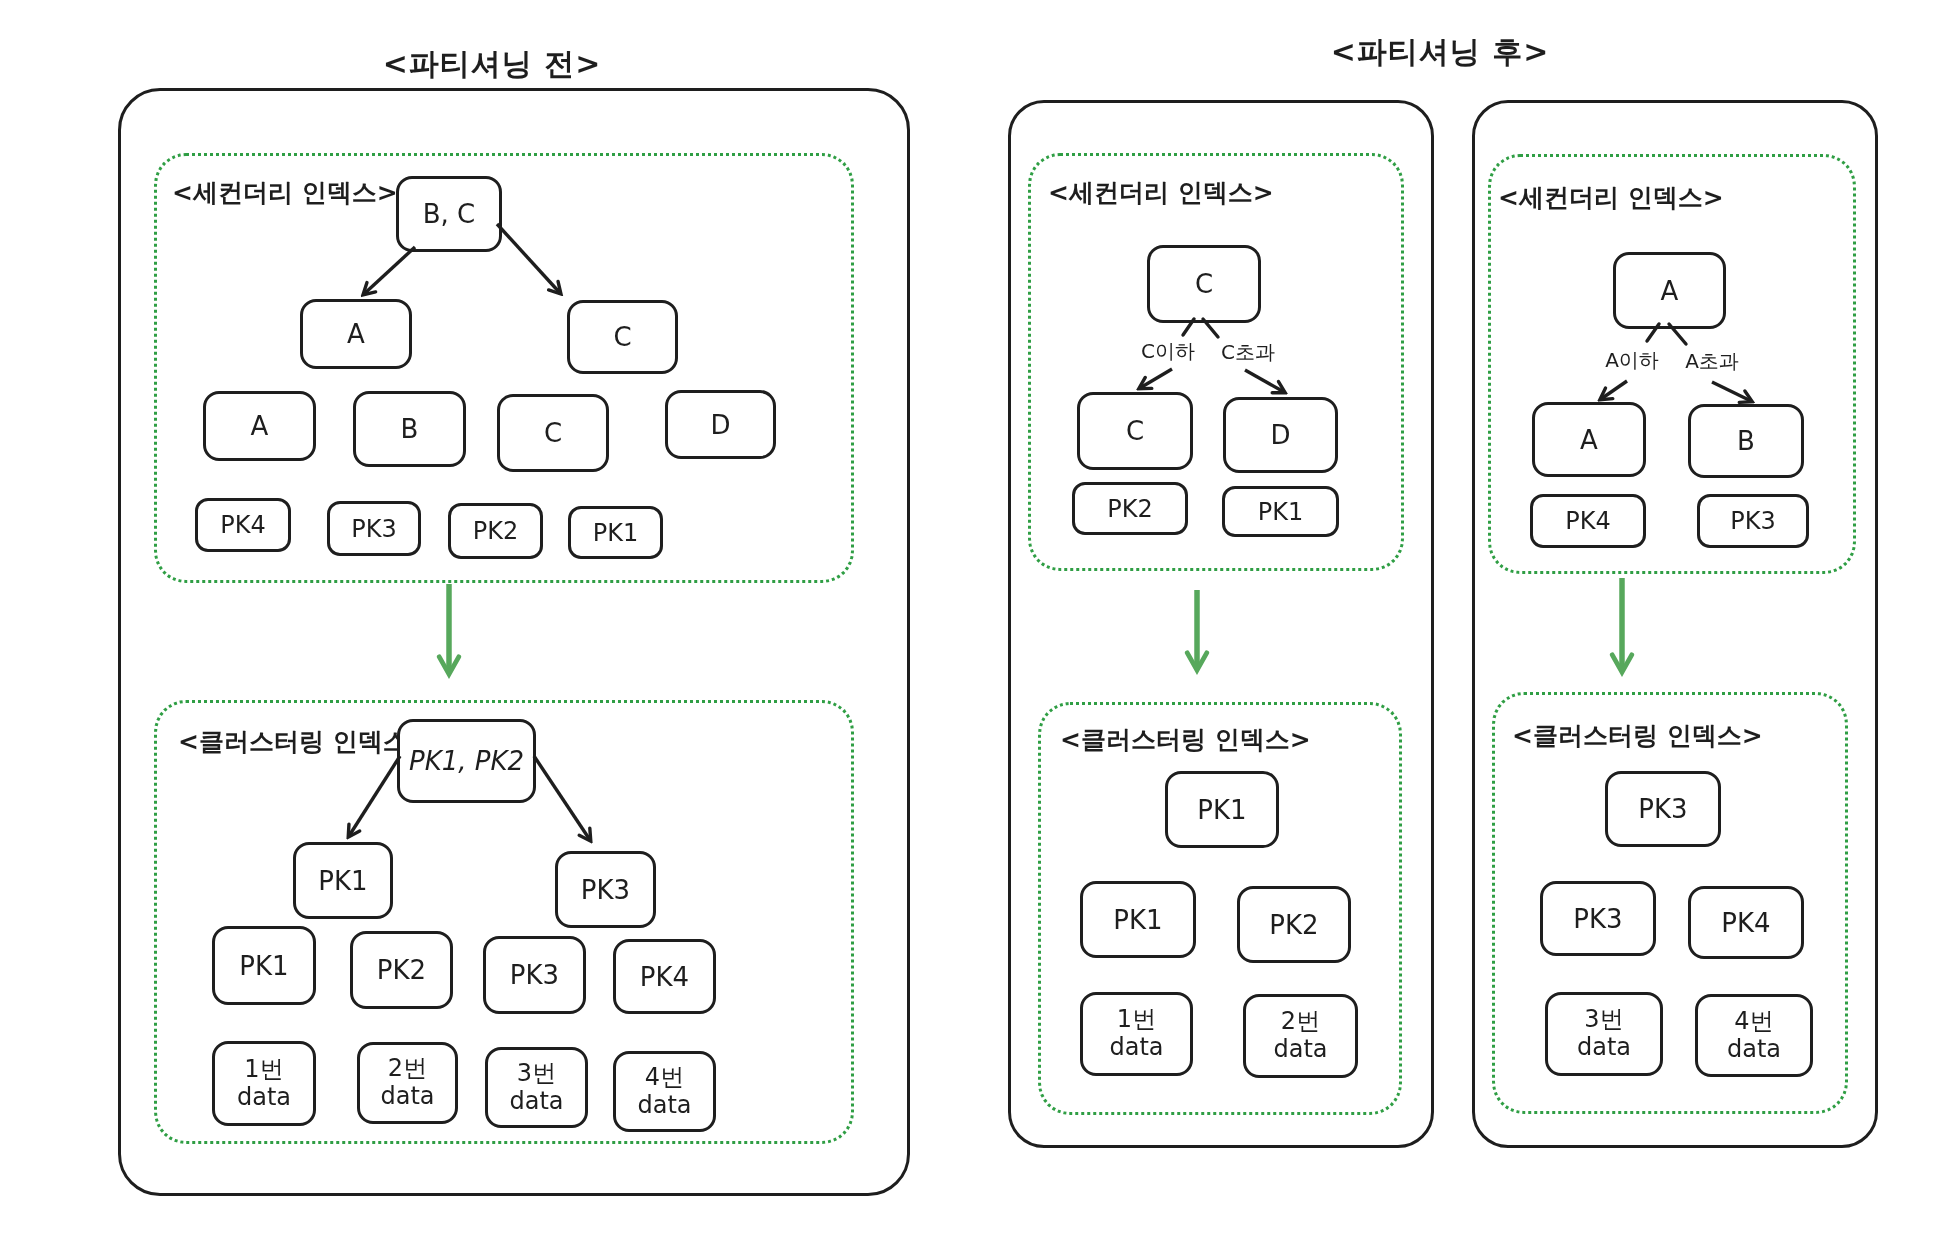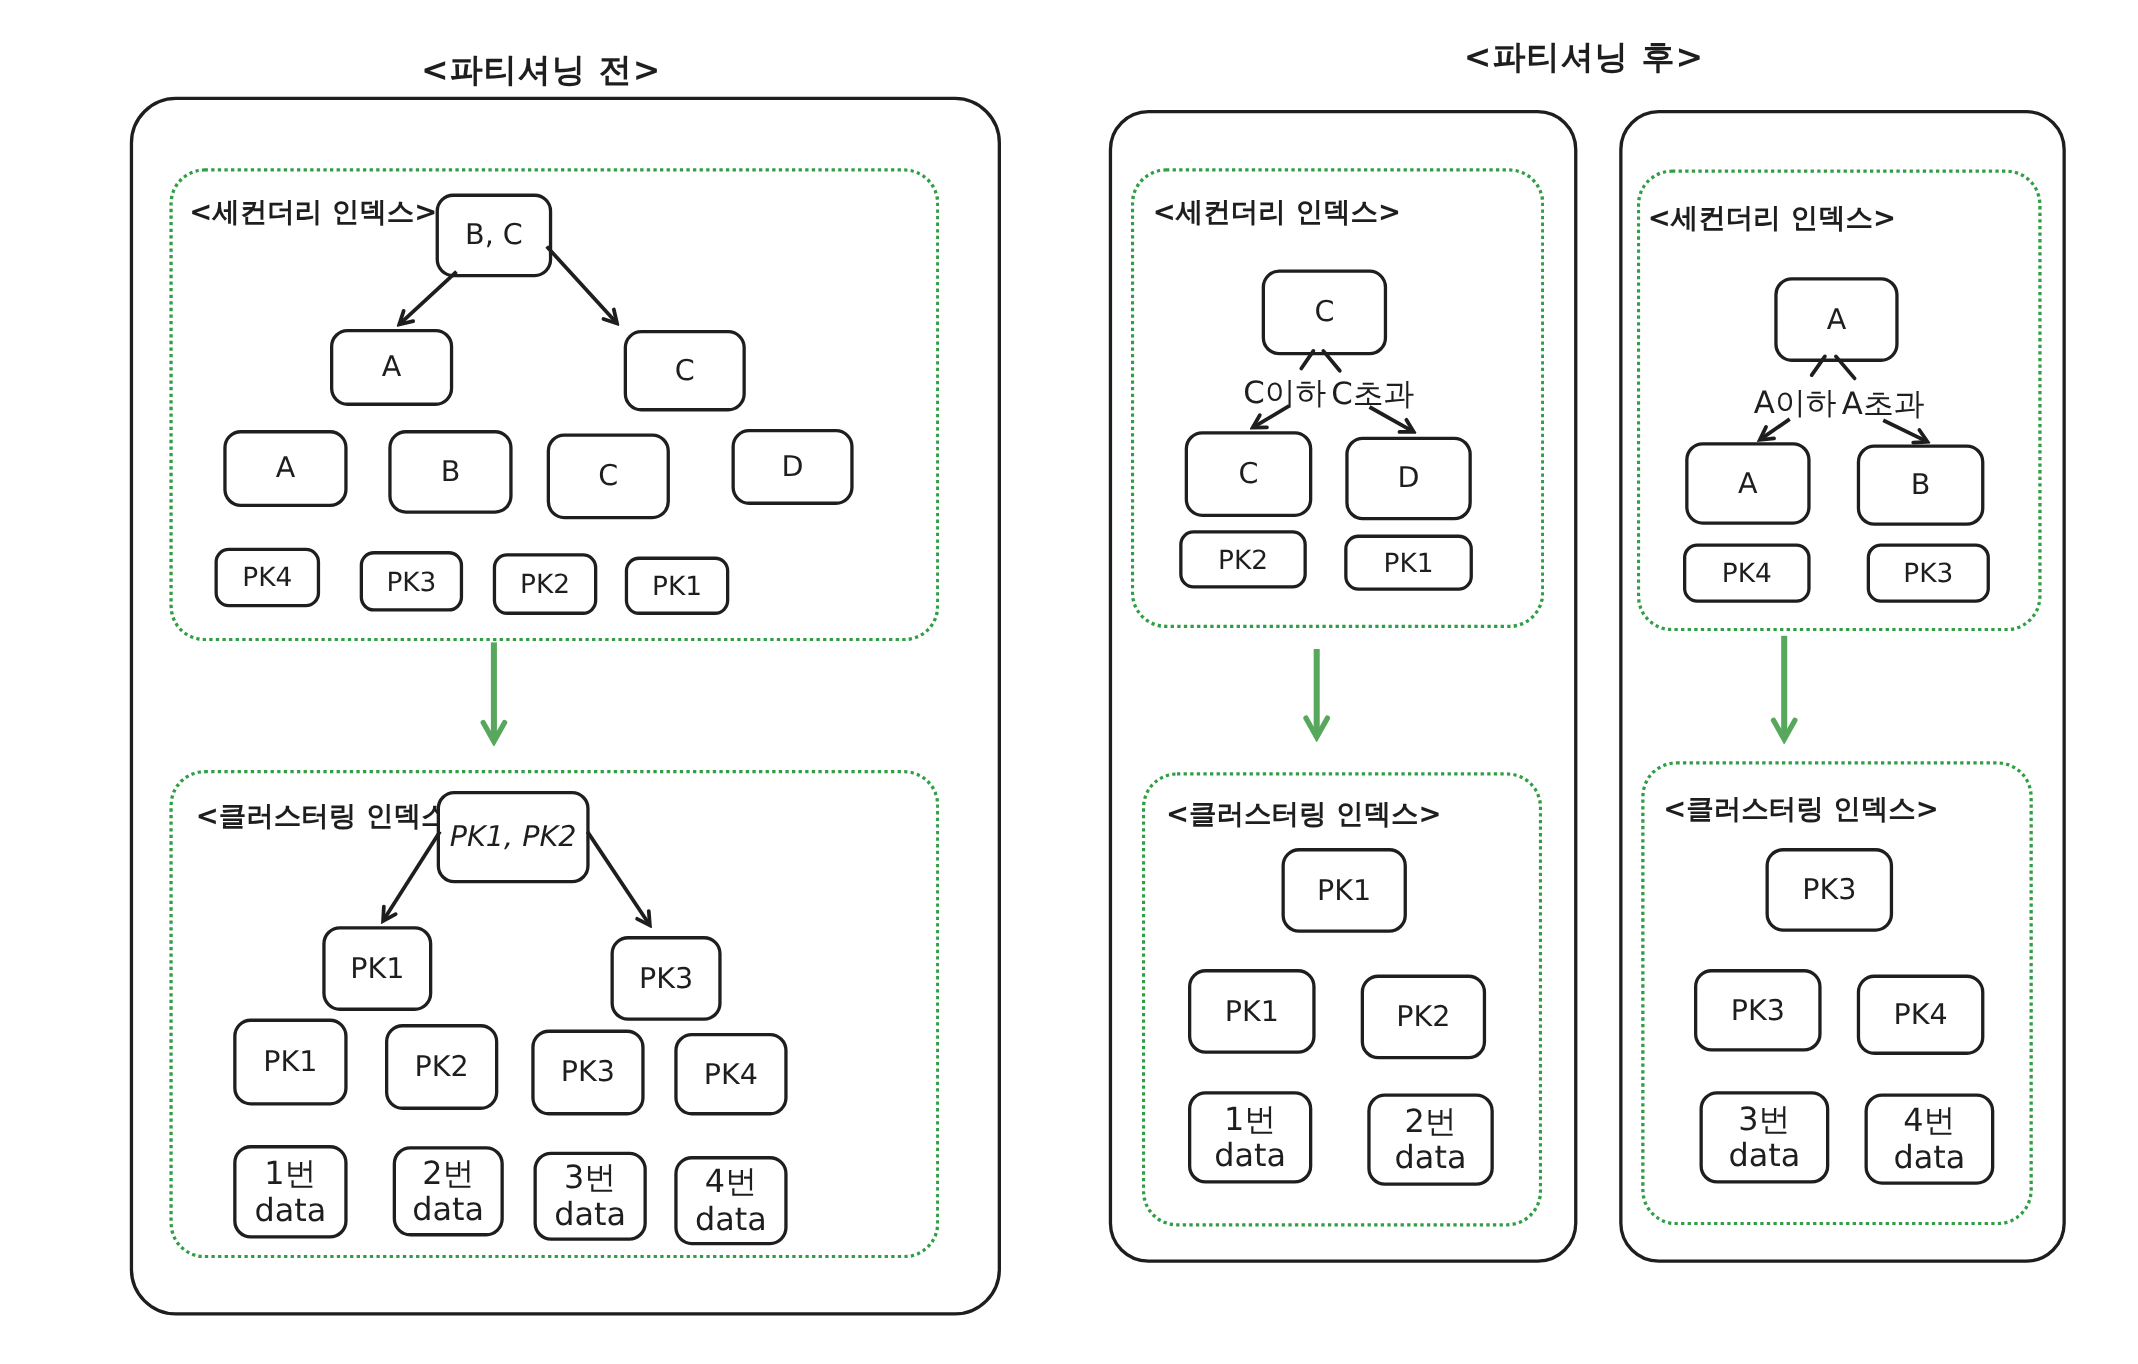--- a/index.html
+++ b/index.html
@@ -7,22 +7,22 @@
        font-family:"DejaVu Sans","Liberation Sans",sans-serif;color:#1e1e1e;}
   .abs{position:absolute;}
   .title{font-size:30px;font-weight:bold;text-align:center;letter-spacing:1px;}
   .panel{position:absolute;border:3.5px solid #1e1e1e;border-radius:42px;background:#fff;}
   .dotted{position:absolute;border:3.5px dotted #2f9e44;border-radius:32px;}
   .seclabel{position:absolute;font-size:25px;font-weight:bold;white-space:nowrap;}
   .box{position:absolute;border:3.5px solid #1e1e1e;border-radius:16px;background:#fff;
        display:flex;align-items:center;justify-content:center;
        font-size:26px;font-weight:500;text-align:center;}
   .pk{font-size:24px;border-radius:13px;}
-  .databox{flex-direction:column;line-height:1.15;font-size:29px;}
-  .edgelabel{position:absolute;font-size:28px;font-weight:500;text-align:center;white-space:nowrap;}
+  .databox{flex-direction:column;line-height:1.15;font-size:24px;}
+  .edgelabel{position:absolute;font-size:20px;font-weight:500;text-align:center;white-space:nowrap;}
   svg.overlay{position:absolute;left:0;top:0;pointer-events:none;}
 </style>
 </head>
 <body>
 
 <div class="abs title" style="left:342px;top:44px;width:300px;">&lt;파티셔닝 전&gt;</div>
 <div class="abs title" style="left:1290px;top:32px;width:300px;">&lt;파티셔닝 후&gt;</div>
 
 <div class="panel" style="left:118px;top:88px;width:786px;height:1102px;"></div>
 

